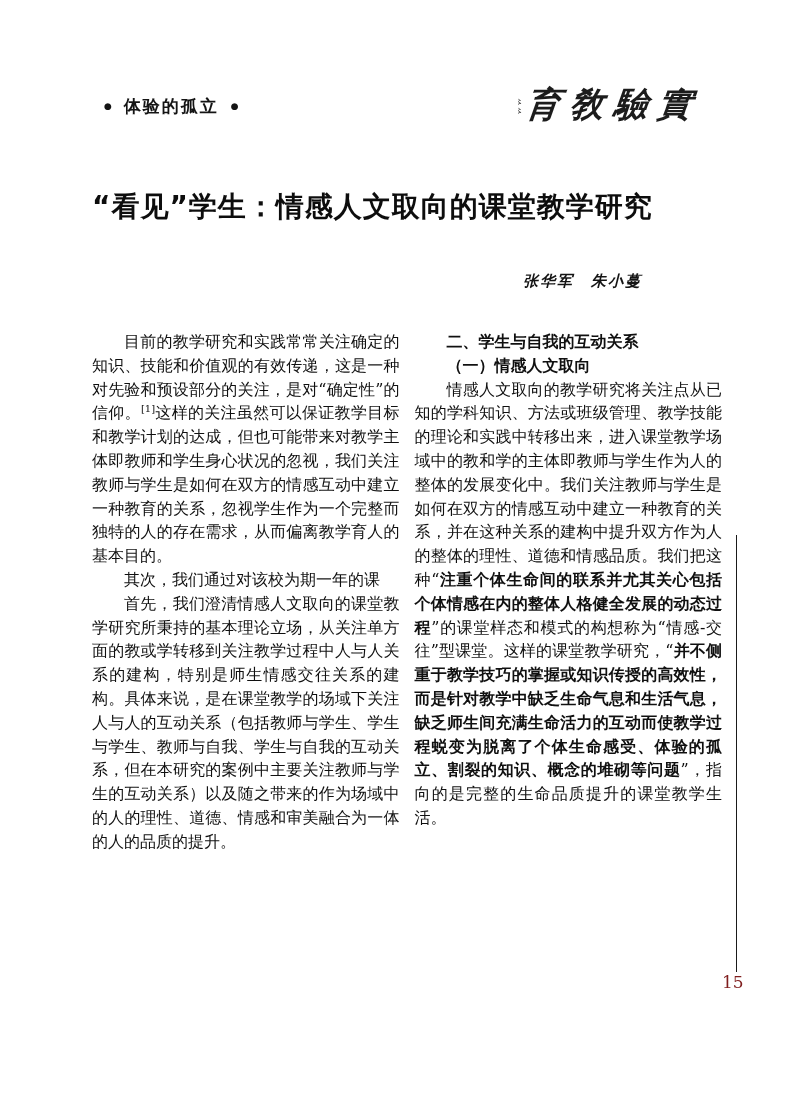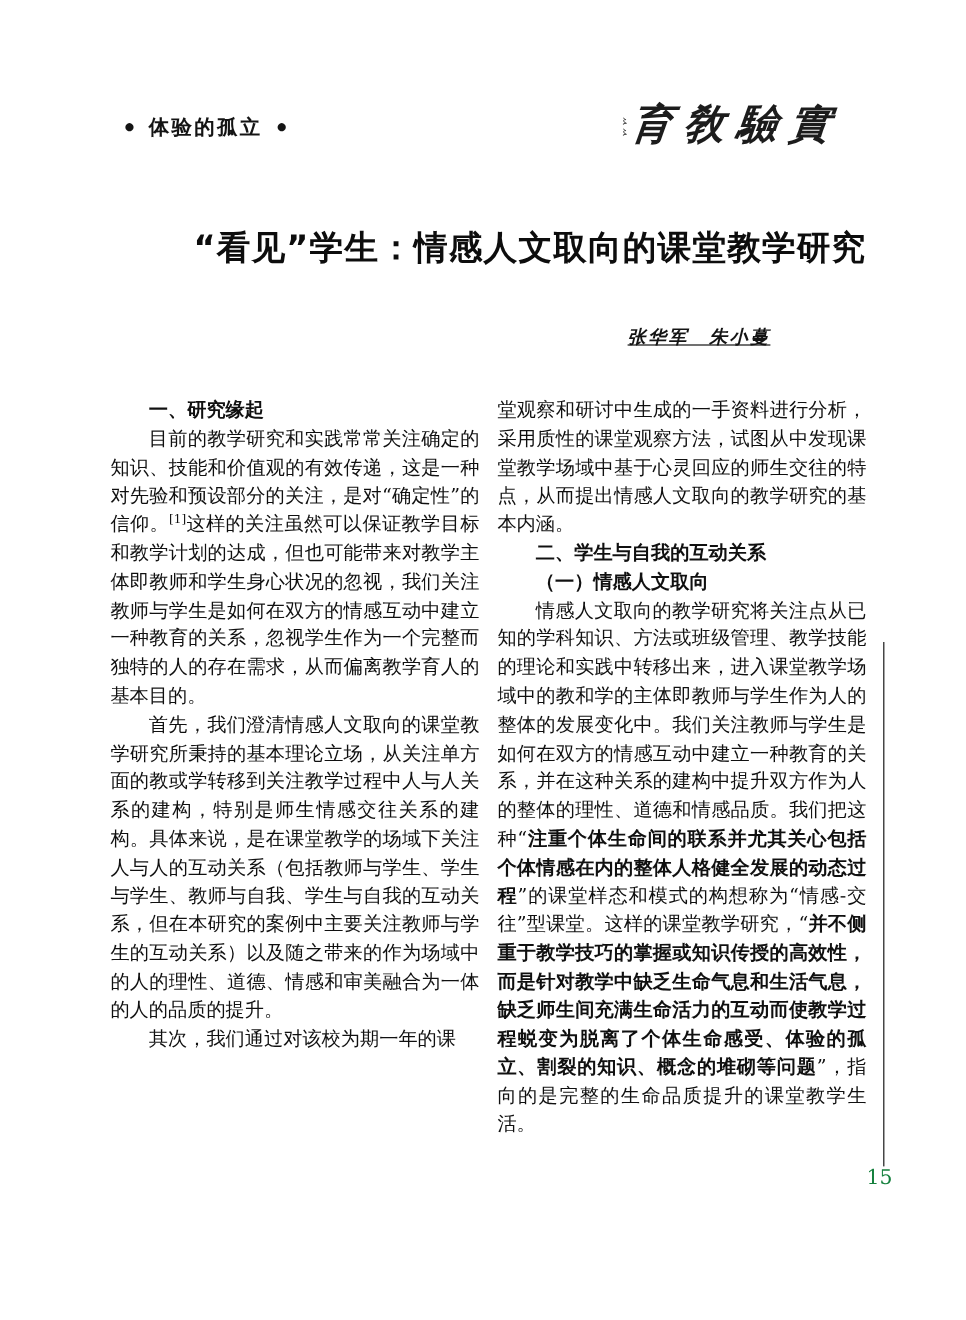--- a/index.html
+++ b/index.html
@@ -71,41 +71,40 @@
     transform: skewX(-6deg);
     line-height: 52px;
   }
 
   
   .title {
     position: absolute;
     left: 92px;
     top: 188px;
     width: 630px;
-    text-align: right;
+    text-align: left;
     font-family: "DejaVu Sans", sans-serif;
     font-weight: bold;
     font-size: 28px;
     letter-spacing: 1px;
     color: #0d0d0d;
     white-space: nowrap;
   }
   .authors {
     position: absolute;
     left: 92px;
     top: 272px;
     width: 550px;
     text-align: right;
     font-family: "DejaVu Serif", serif;
     font-style: italic;
     font-weight: 600;
     font-size: 15px;
     letter-spacing: 2px;
     color: #141414;
-    text-decoration: underline;
   }
 
   
   .body-columns {
     position: absolute;
     left: 92px;
     top: 330px;
     width: 630px;
     display: flex;
     gap: 15px;
@@ -155,21 +154,21 @@
     background: #1a1a1a;
   }
   .folio-number {
     position: absolute;
     left: 722px;
     top: 972px;
     width: 30px;
     text-align: left;
     font-family: "DejaVu Serif", serif;
     font-size: 17px;
-    color: #15803d;
+    color: #7f1d1d;
   }
 </style>
 </head>
 <body>
 
 <div class="page">
 
   <div class="header-row">
     <div class="section-marker">
       <span class="dot">●</span>
@@ -182,28 +181,26 @@
     </div>
   </div>
 
   <div class="title">“看见”学生：情感人文取向的课堂教学研究</div>
 
   <div class="authors">张华军　朱小蔓</div>
 
   <div class="body-columns">
 
     <div class="col">
-      <p class="h-num">一、研究缘起</p>
       <p><span>目前的教学研究和实践常常关注确定的知识、技能和价值观的有效传递，这是一种对先验和预设部分的关注，是对“确定性”的信仰。</span><sup class="fnote">[1]</sup><span>这样的关注虽然可以保证教学目标和教学计划的达成，但也可能带来对教学主体即教师和学生身心状况的忽视，我们关注教师与学生是如何在双方的情感互动中建立一种教育的关系，忽视学生作为一个完整而独特的人的存在需求，从而偏离教学育人的基本目的。</span></p>
+      <p>其次，我们通过对该校为期一年的课</p>
       <p>首先，我们澄清情感人文取向的课堂教学研究所秉持的基本理论立场，从关注单方面的教或学转移到关注教学过程中人与人关系的建构，特别是师生情感交往关系的建构。具体来说，是在课堂教学的场域下关注人与人的互动关系（包括教师与学生、学生与学生、教师与自我、学生与自我的互动关系，但在本研究的案例中主要关注教师与学生的互动关系）以及随之带来的作为场域中的人的理性、道德、情感和审美融合为一体的人的品质的提升。</p>
-      <p>其次，我们通过对该校为期一年的课</p>
     </div>
 
     <div class="col">
-      <p class="no-indent">堂观察和研讨中生成的一手资料进行分析，采用质性的课堂观察方法，试图从中发现课堂教学场域中基于心灵回应的师生交往的特点，从而提出情感人文取向的教学研究的基本内涵。</p>
       <p class="h-num">二、学生与自我的互动关系</p>
       <p class="h-sub">（一）情感人文取向</p>
       <p><span>情感人文取向的教学研究将关注点从已知的学科知识、方法或班级管理、教学技能的理论和实践中转移出来，进入课堂教学场域中的教和学的主体即教师与学生作为人的整体的发展变化中。我们关注教师与学生是如何在双方的情感互动中建立一种教育的关系，并在这种关系的建构中提升双方作为人的整体的理性、道德和情感品质。我们把这种“</span><span class="bold-quote">注重个体生命间的联系并尤其关心包括个体情感在内的整体人格健全发展的动态过程</span><span>”的课堂样态和模式的构想称为“情感-交往”型课堂。这样的课堂教学研究，“</span><span class="bold-quote">并不侧重于教学技巧的掌握或知识传授的高效性，而是针对教学中缺乏生命气息和生活气息，缺乏师生间充满生命活力的互动而使教学过程蜕变为脱离了个体生命感受、体验的孤立、割裂的知识、概念的堆砌等问题</span><span>”，指向的是完整的生命品质提升的课堂教学生活。</span></p>
     </div>
 
   </div>
 
   <div class="folio-rule"></div>
   <div class="folio-number">15</div>
 

